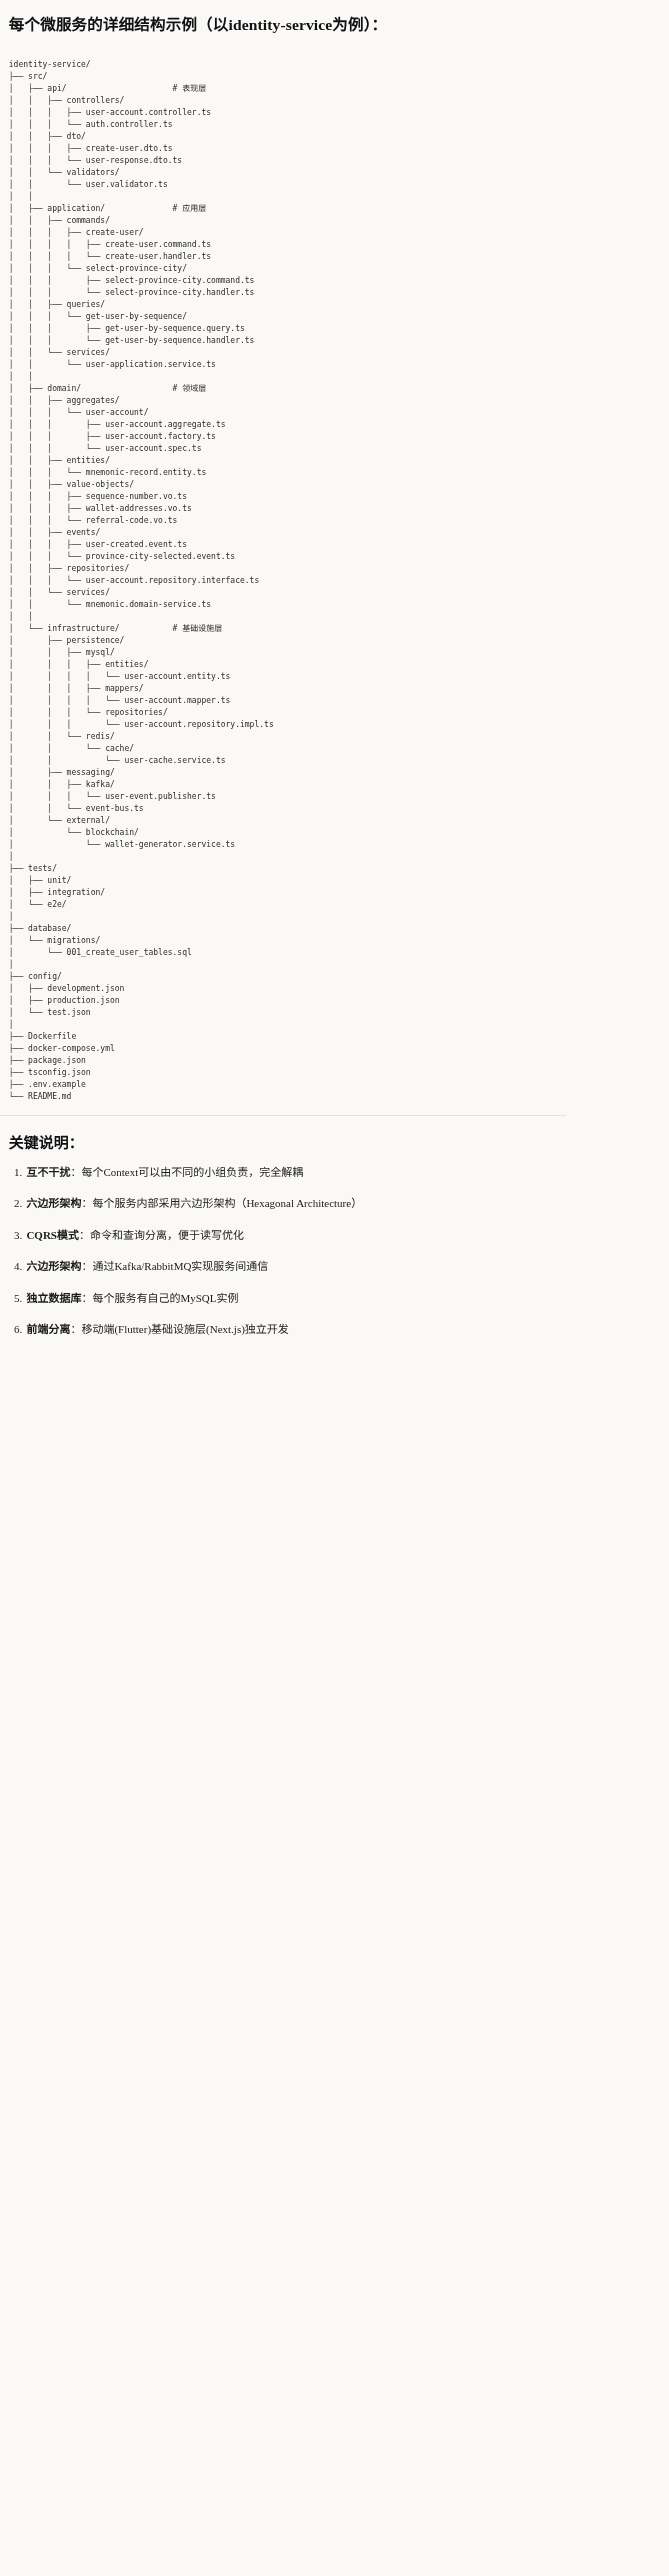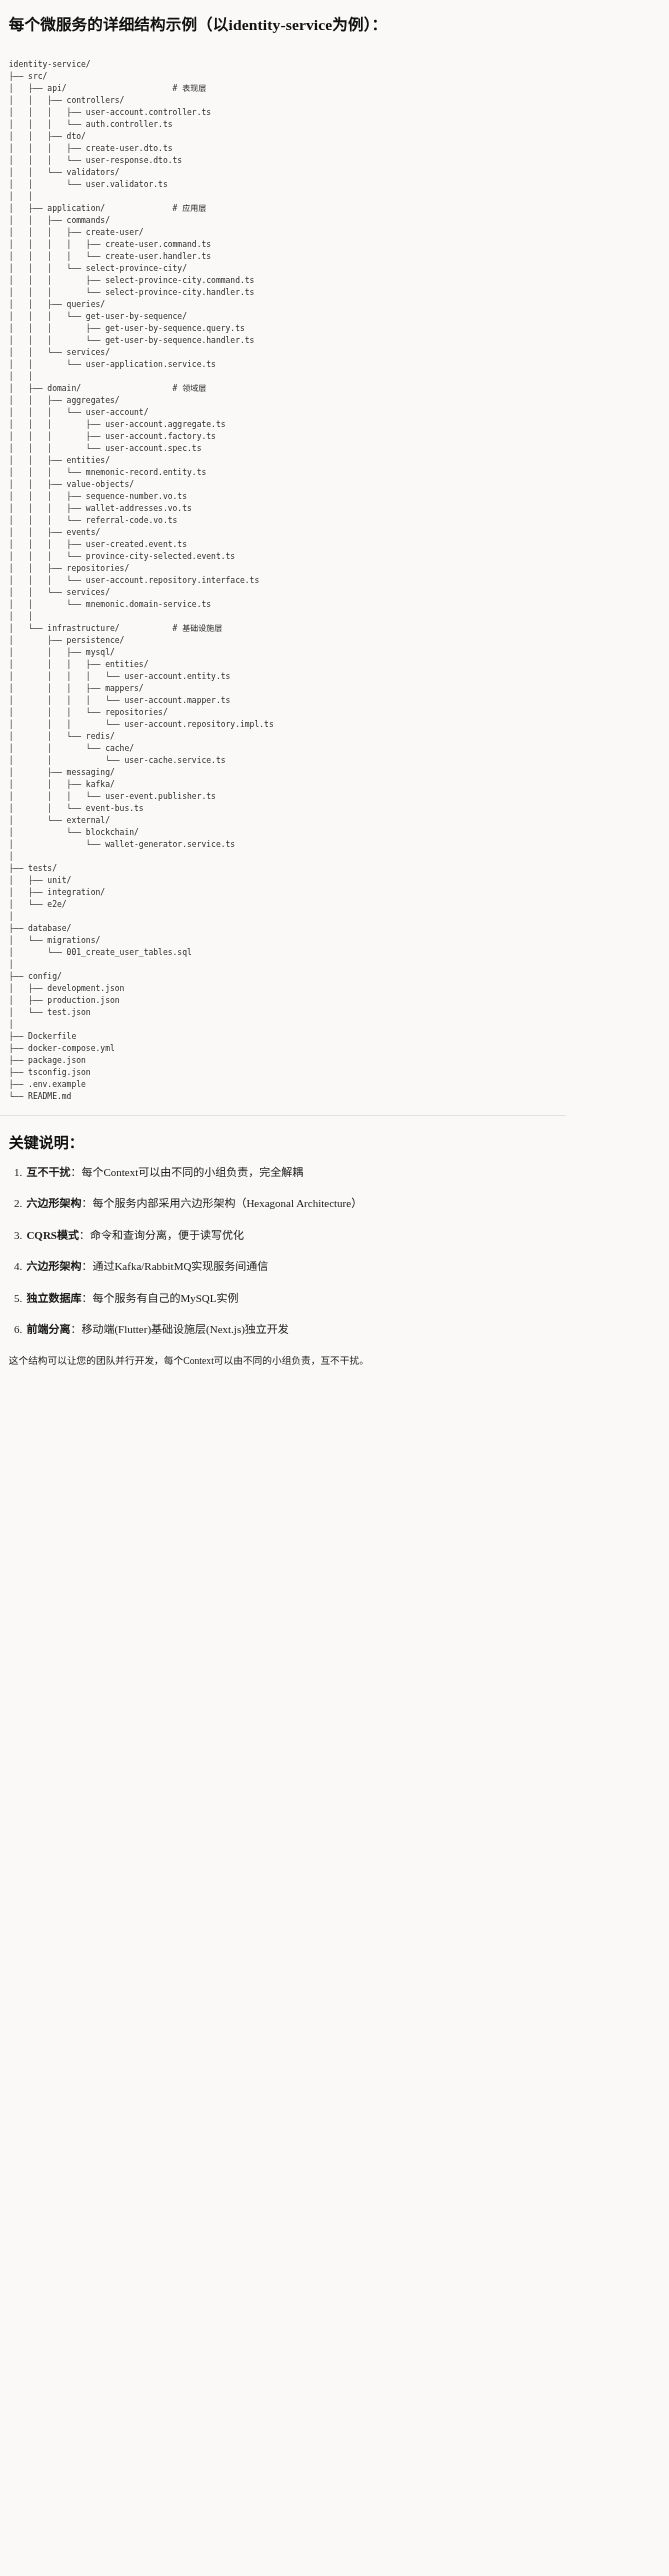--- a/index.html
+++ b/index.html
@@ -200,17 +200,16 @@
         <span class="k">六边形架构</span><span>：</span><span>通过Kafka/RabbitMQ实现服务间通信</span>
       </li>
       <li>
         <span class="k">独立数据库</span><span>：</span><span>每个服务有自己的MySQL实例</span>
       </li>
       <li>
         <span class="k">前端分离</span><span>：</span><span>移动端(Flutter)基础设施层(Next.js)独立开发</span>
       </li>
     </ol>
 
-    <p class="footnote">这个结构可以让您的团队并行开发，每个Context可以由不同的小组负责，互不干扰。</p>
   </div>
 
 </div>
 
 
 </body></html>

